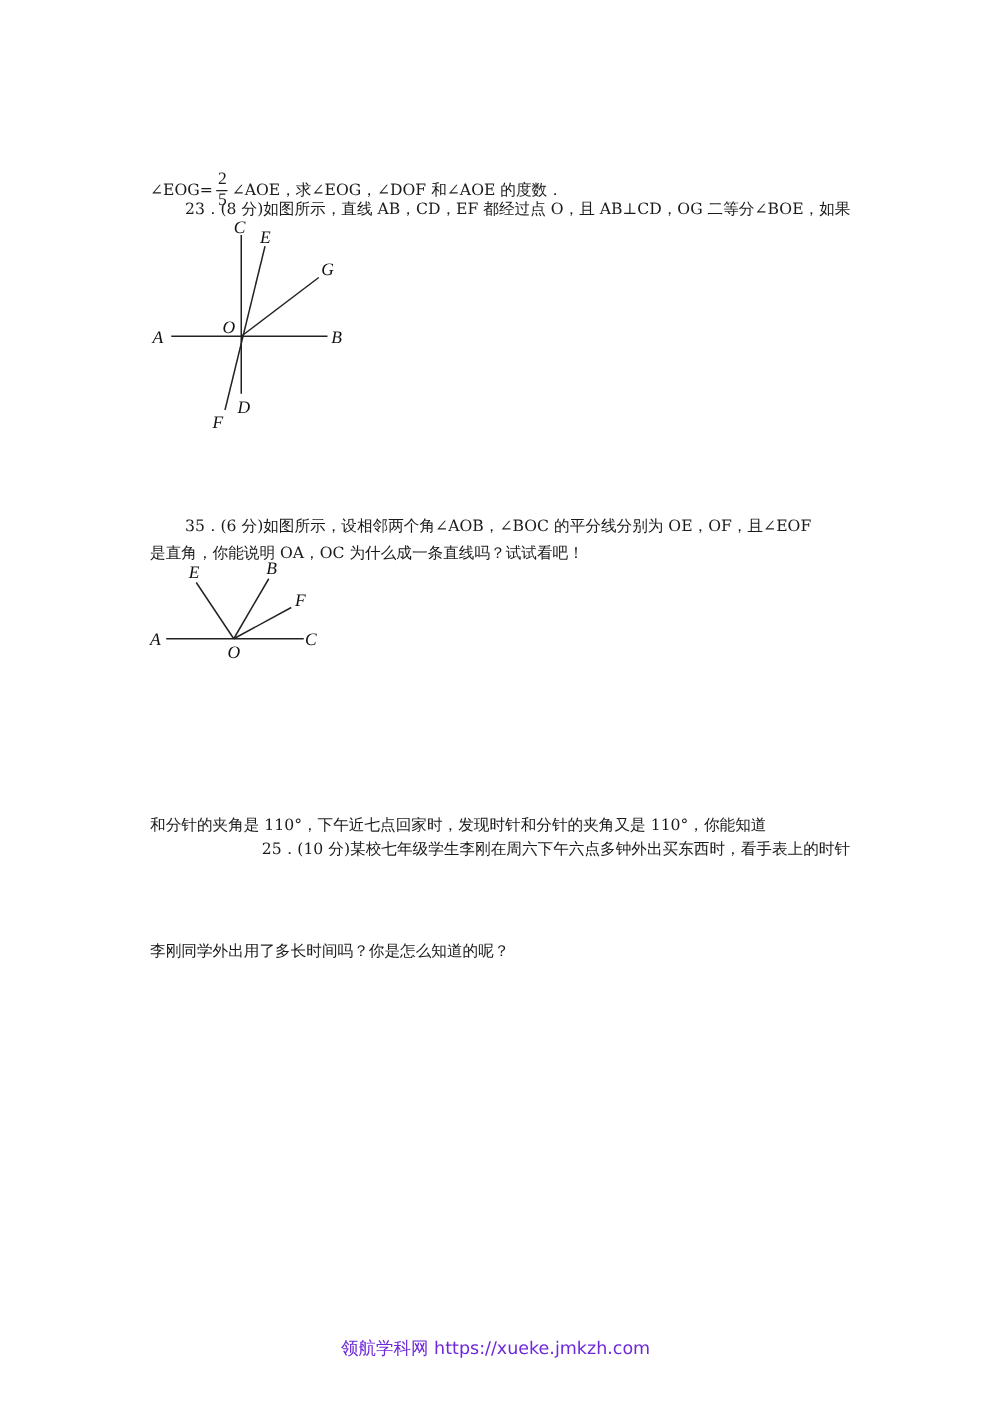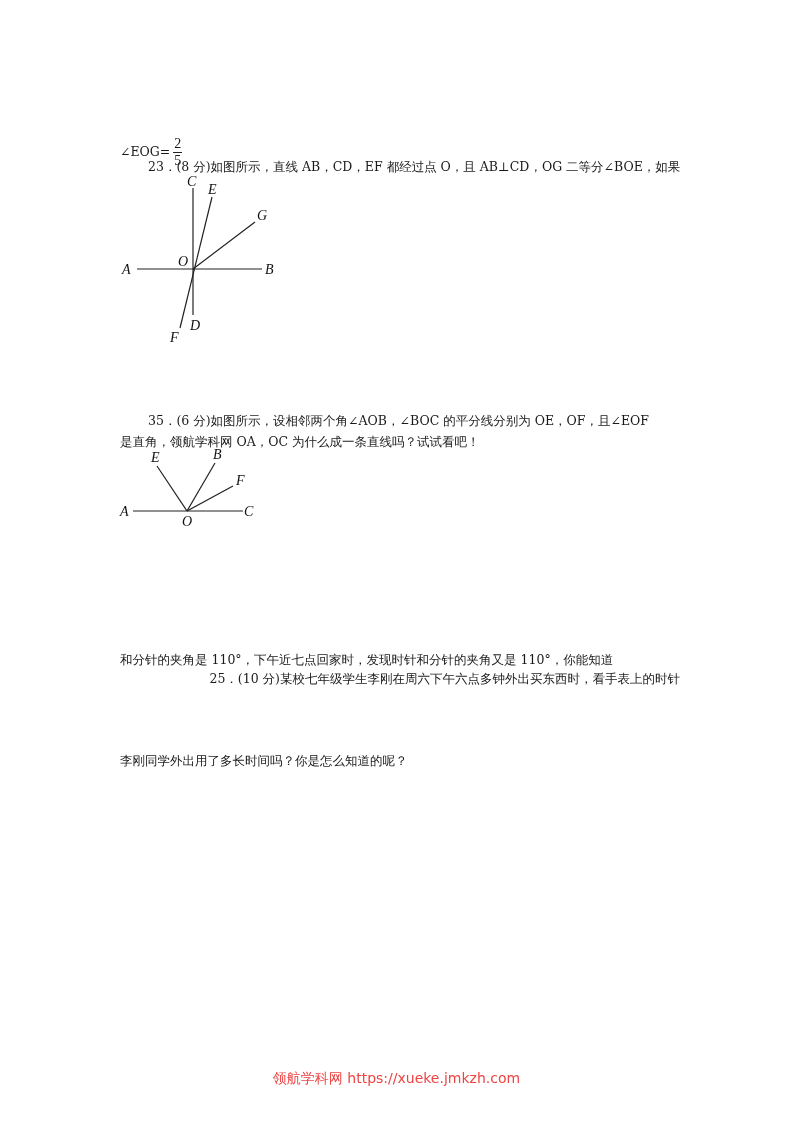--- a/index.html
+++ b/index.html
@@ -5,30 +5,30 @@
   html, body { margin:0; padding:0; background:#fff; }
   body { width:793px; height:1122px; position:relative; overflow:hidden;
          font-family: "DejaVu Serif", "Liberation Serif", serif; color:#1a1a1a; }
   .line { position:absolute; left:120px; width:560px; font-size:12.5px; line-height:22px; white-space:nowrap; }
   .frac { display:inline-block; vertical-align:middle; text-align:center; font-family:"Liberation Serif", serif; font-size:14px; line-height:16px; margin:0 3px; }
   .frac span { display:block; }
   .frac .num { border-bottom:1px solid #222; padding:0 1px; }
   svg { position:absolute; left:0; top:0; }
   svg text { font-family:"Liberation Serif", serif; font-style:italic; font-size:14px; fill:#111; }
   .footer { position:absolute; top:1070px; left:0; width:793px; text-align:center;
-            font-family:"DejaVu Sans", sans-serif; font-size:14px; color:#ef4444; }
+            font-family:"DejaVu Sans", sans-serif; font-size:14px; color:#6d28d9; }
 </style>
 </head>
 <body>
 
 <div class="line" style="top:112px; padding-left:28px; width:532px;margin-top:44px;">
   <span>23．</span><span>(8 分)</span><span>如图所示，直线 AB，CD，EF 都经过点 O，且 AB⊥CD，OG 二等分∠BOE，如果</span>
 </div>
 <div class="line" style="top:136px;">
-  <span>∠EOG=</span><span class="frac"><span class="num">2</span><span class="den">5</span></span>
+  <span>∠EOG=</span><span class="frac"><span class="num">2</span><span class="den">5</span></span><span>∠AOE，求∠EOG，∠DOF 和∠AOE 的度数．</span>
 </div>
 
 <svg width="793" height="1122">
 
   <g stroke="#222" stroke-width="1.2" fill="none">
     <line x1="137" y1="269" x2="262" y2="269"></line>
     <line x1="193" y1="188" x2="193" y2="315"></line>
     <line x1="212" y1="197" x2="180" y2="328"></line>
     <line x1="193" y1="269" x2="255" y2="222"></line>
   </g>
@@ -56,21 +56,21 @@
     <text x="213" y="459">B</text>
     <text x="236" y="485">F</text>
     <text x="182" y="526">O</text>
   </g>
 </svg>
 
 <div class="line" style="top:410px; padding-left:28px; width:532px;">
   <span>35．</span><span>(6 分)</span><span>如图所示，设相邻两个角∠AOB，∠BOC 的平分线分别为 OE，OF，且∠EOF</span>
 </div>
 <div class="line" style="top:431px;">
-  <span>是直角，领航学科网 OA，OC 为什么成一条直线吗？试试看吧！</span>
+  <span>是直角，你能说明 OA，OC 为什么成一条直线吗？试试看吧！</span>
 </div>
 
 <div class="line" style="top:668px; padding-left:28px; width:532px;text-align:right;">
   <span>25．</span><span>(10 分)</span><span>某校七年级学生李刚在周六下午六点多钟外出买东西时，看手表上的时针</span>
 </div>
 <div class="line" style="top:649px;">
   <span>和分针的夹角是 110°，下午近七点回家时，发现时针和分针的夹角又是 110°，你能知道</span>
 </div>
 <div class="line" style="top:750px;">
   <span>李刚同学外出用了多长时间吗？你是怎么知道的呢？</span>

